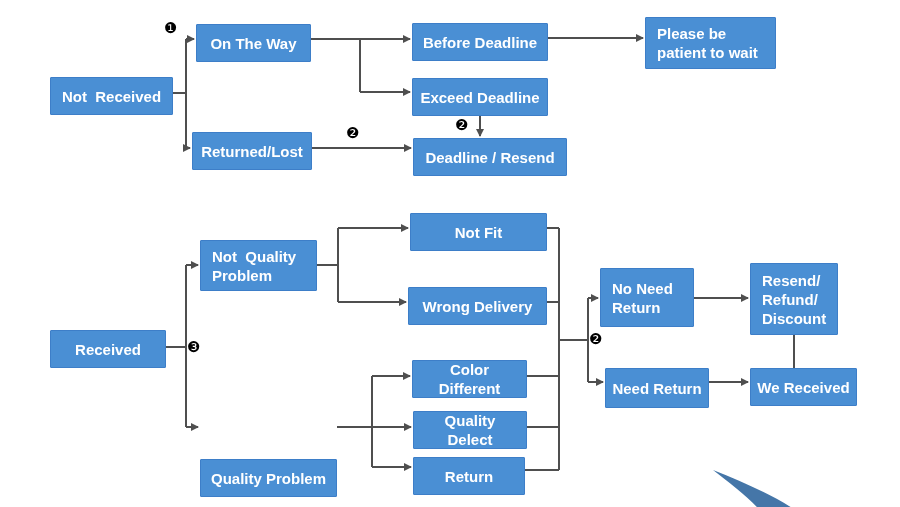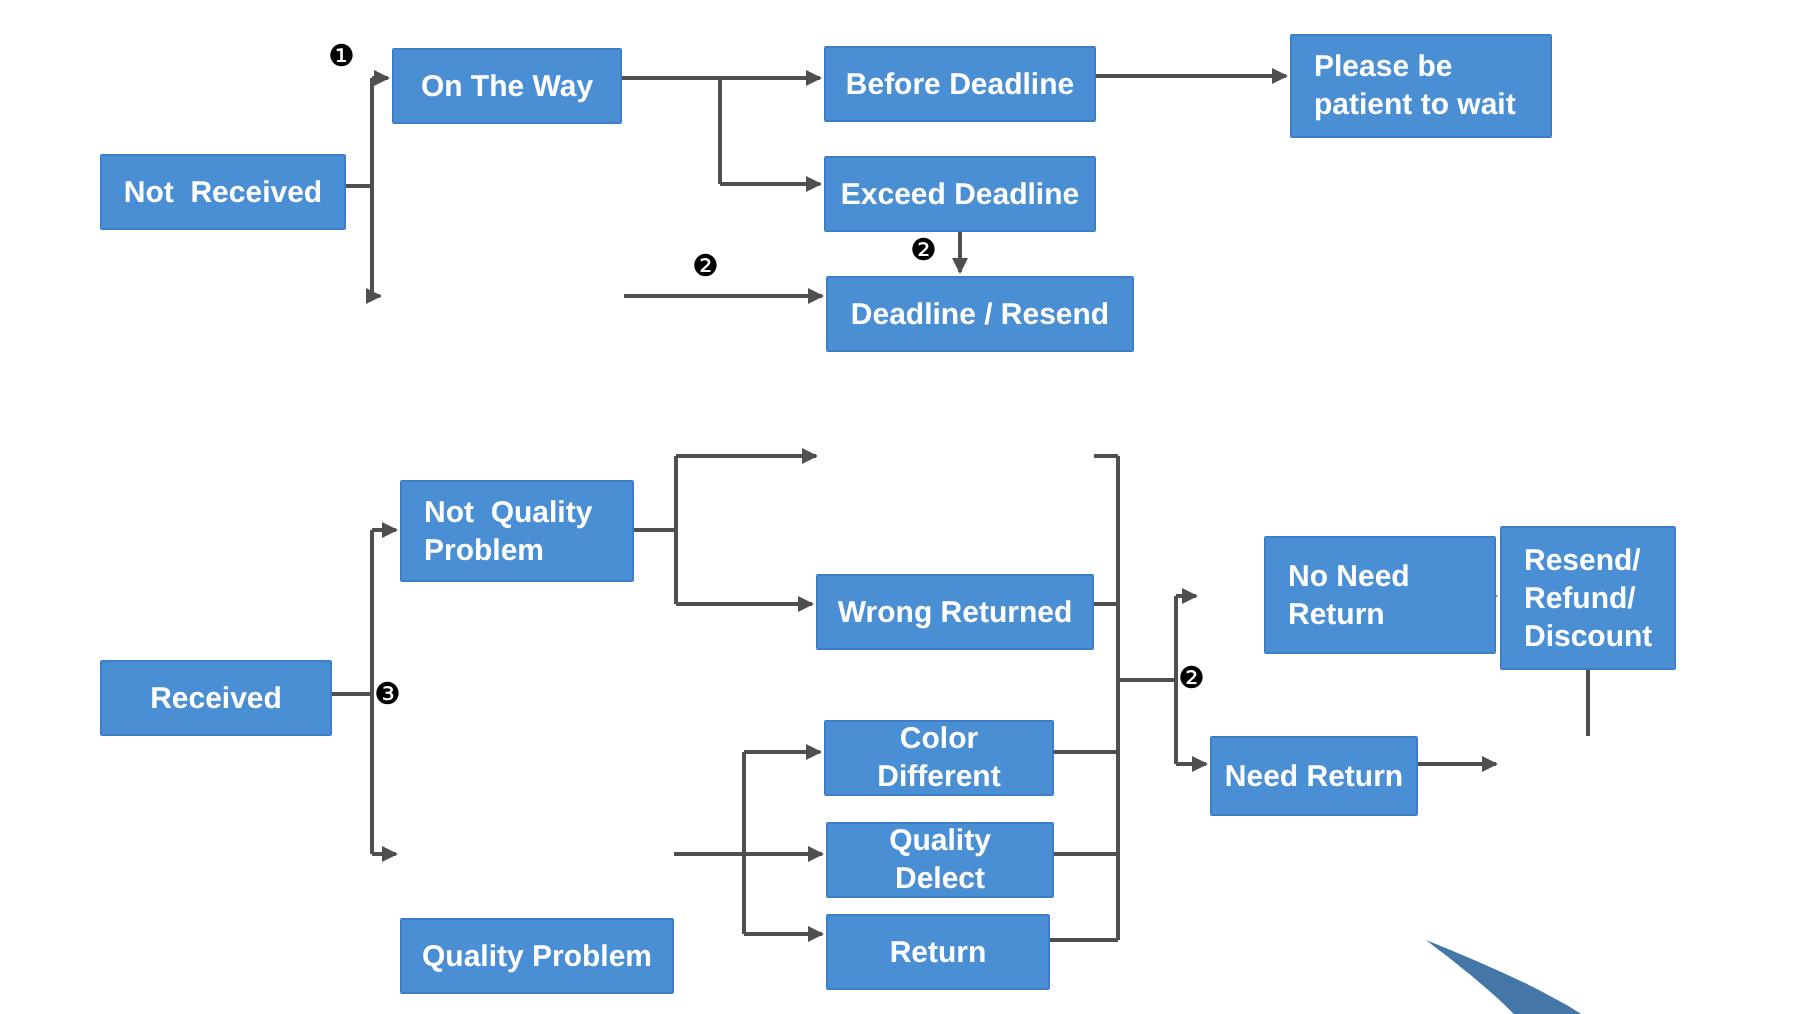--- a/index.html
+++ b/index.html
@@ -97,32 +97,35 @@
       </g>
     <path id="swoosh" d="M713,470 C745,483 776,496 801,514 L763,514 C752,500 730,483 713,470 Z"></path>
   </svg>
 <div class="node" style="left: 50px; top: 77px; width: 123px; height: 31px;">Not  Received</div>
     <div class="node" style="left: 196px; top: 24px; width: 115px; height: 31px;">On The Way</div>
     <div class="node" style="left: 412px; top: 23px; width: 136px; height: 31px;">Before Deadline</div>
     <div class="node" style="left: 412px; top: 78px; width: 136px; height: 31px;">Exceed Deadline</div>
     <div class="node left" style="left: 645px; top: 17px; width: 131px; height: 52px;">Please be
 patient to wait</div>
     <div class="node" style="left: 413px; top: 138px; width: 154px; height: 30px;">Deadline / Resend</div>
+    <div class="node" style="left: 192px; top: 132px; width: 120px; height: 31px;">Returned/Lost</div>
     <div class="node" style="left: 50px; top: 330px; width: 116px; height: 34px;">Received</div>
     <div class="node left" style="left: 200px; top: 240px; width: 117px; height: 51px;">Not  Quality
 Problem</div>
     <div class="node" style="left: 200px; top: 412px; width: 137px; height: 31px; margin-top: 47px;">Quality Problem</div>
-    <div class="node" style="left: 408px; top: 287px; width: 139px; height: 31px;">Wrong Returned</div>
+    <div class="node" style="left: 410px; top: 213px; width: 137px; height: 31px;">Not Fit</div>
+    <div class="node" style="left: 408px; top: 287px; width: 139px; height: 31px;">Wrong Delivery</div>
     <div class="node" style="left: 412px; top: 360px; width: 115px; height: 32px;">Color Different</div>
     <div class="node" style="left: 413px; top: 411px; width: 114px; height: 32px;">Quality Delect</div>
     <div class="node" style="left: 413px; top: 457px; width: 112px; height: 30px;">Return</div>
-    <div class="node left" style="left: 632px; top: 268px; width: 116px; height: 59px;">No Need
+    <div class="node left" style="left: 600px; top: 268px; width: 94px; height: 59px;">No Need
 Return</div>
     <div class="node" style="left: 605px; top: 368px; width: 104px; height: 40px;">Need Return</div>
     <div class="node left" style="left: 750px; top: 263px; width: 88px; height: 72px;">Resend/
 Refund/
 Discount</div>
+    <div class="node" style="left: 750px; top: 368px; width: 107px; height: 29px;">We Received</div>
     <span class="num" style="left: 164px; top: 20px;">❶</span>
     <span class="num" style="left: 346px; top: 125px;">❷</span>
     <span class="num" style="left: 455px; top: 117px;">❷</span>
     <span class="num" style="left: 589px; top: 331px;">❷</span>
     <span class="num" style="left: 187px; top: 339px;">❸</span>
   </div>
 
 </body></html>

